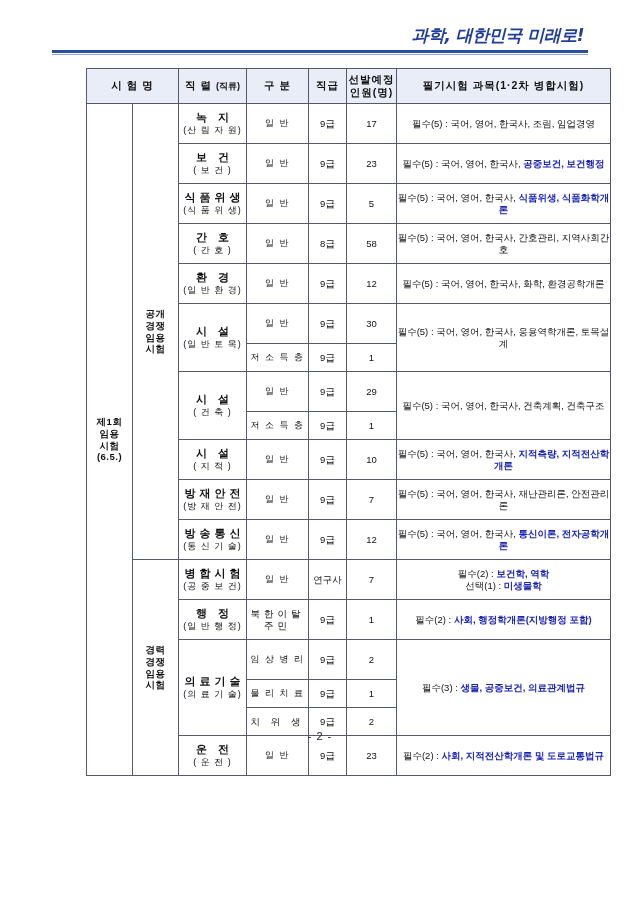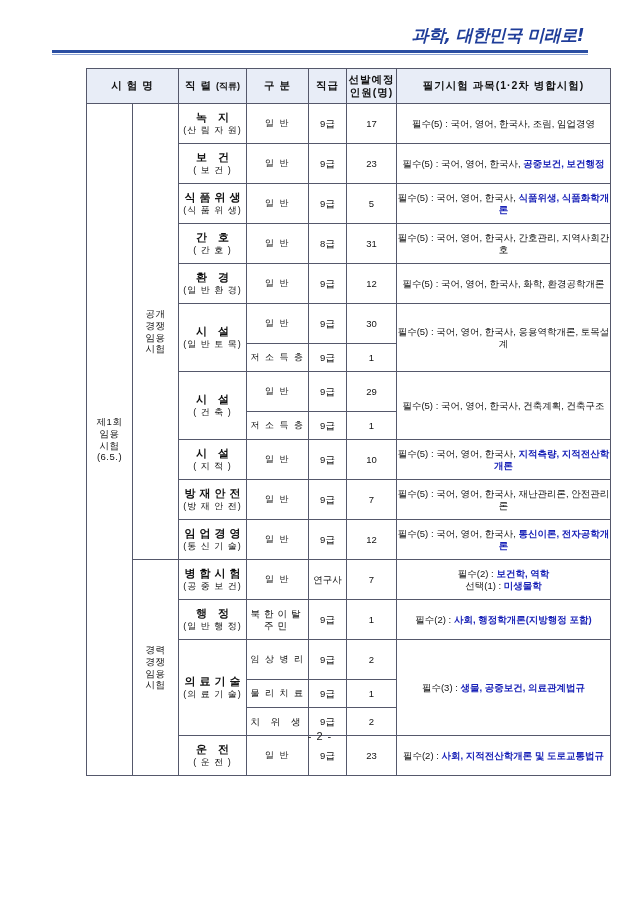--- a/index.html
+++ b/index.html
@@ -88,21 +88,21 @@
   }
   .col-exam   { width: 46px; }
   .col-group  { width: 46px; }
   .col-series { width: 68px; }
   .col-div    { width: 62px; }
   .col-grade  { width: 38px; }
   .col-count  { width: 50px; }
   .col-subj   { width: 214px; }
 
   .vert {
-    font-weight: normal;
+    font-weight: bold;
     font-size: 11px;
     line-height: 1.55;
     letter-spacing: 0.5px;
   }
   .vert span { display: block; }
 
   .series-main {
     font-weight: bold;
     font-size: 11px;
     letter-spacing: 4px;
@@ -225,21 +225,21 @@
             <td class="cell-count">5</td>
             <td class="subject"><span>필수(5) : 국어, 영어, 한국사, </span><span class="hl">식품위생, 식품화학개론</span></td>
           </tr>
           <tr class="row-h">
             <td>
               <span class="series-main">간 호</span>
               <span class="series-sub">( 간     호 )</span>
             </td>
             <td class="cell-div narrow">일     반</td>
             <td class="cell-grade">8급</td>
-            <td class="cell-count">31</td>
+            <td class="cell-count">58</td>
             <td class="subject"><span>필수(5) : 국어, 영어, 한국사, 간호관리, 지역사회간호</span></td>
           </tr>
           <tr class="row-h">
             <td>
               <span class="series-main">환 경</span>
               <span class="series-sub">(일 반 환 경)</span>
             </td>
             <td class="cell-div narrow">일     반</td>
             <td class="cell-grade">9급</td>
             <td class="cell-count">12</td>
@@ -290,21 +290,21 @@
               <span class="series-main">방재안전</span>
               <span class="series-sub">(방 재 안 전)</span>
             </td>
             <td class="cell-div narrow">일     반</td>
             <td class="cell-grade">9급</td>
             <td class="cell-count">7</td>
             <td class="subject"><span>필수(5) : 국어, 영어, 한국사, 재난관리론, 안전관리론</span></td>
           </tr>
           <tr class="row-h">
             <td>
-              <span class="series-main">임업경영</span>
+              <span class="series-main">방송통신</span>
               <span class="series-sub">(통 신 기 술)</span>
             </td>
             <td class="cell-div narrow">일     반</td>
             <td class="cell-grade">9급</td>
             <td class="cell-count">12</td>
             <td class="subject"><span>필수(5) : 국어, 영어, 한국사, </span><span class="hl">통신이론, 전자공학개론</span></td>
           </tr>
           <tr class="row-h">
             <td rowspan="6" class="vert">
               <span>경력</span>

